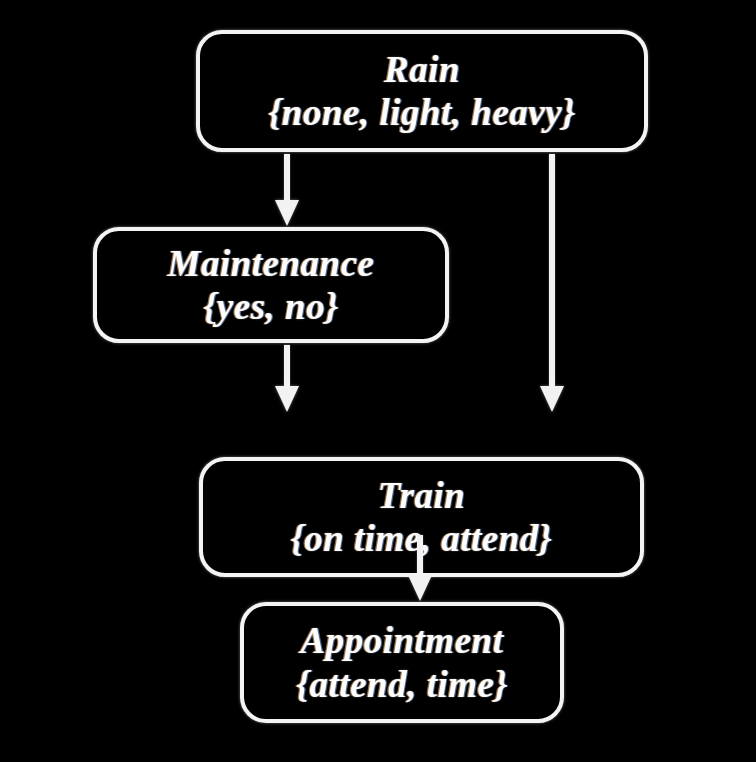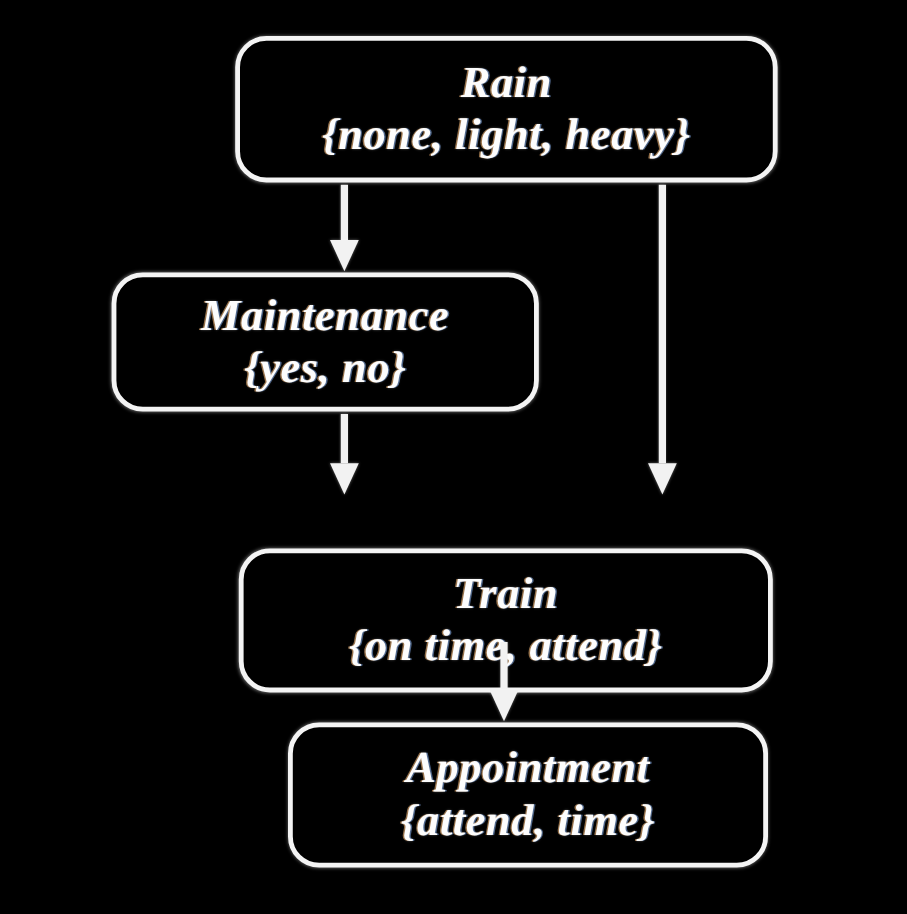--- a/index.html
+++ b/index.html
@@ -43,21 +43,21 @@
        1.2px 0 0 rgba(140,185,255,0.5),
        0 0 2px rgba(255,255,255,0.35);
   }
   .node-name   { font-size: 37px; }
   .node-states { font-size: 37px; margin-top: 2px; }
 
   
   #node-rain        { left:196px; top:30px;  width:452px; height:122px; }
   #node-maintenance { left:93px;  top:227px; width:356px; height:116px; }
   #node-train       { left:199px; top:413px; width:445px; height:120px;margin-top:44px; }
-  #node-appointment { left:240px; top:602px; width:400px; height:121px; }
+  #node-appointment { left:240px; top:602px; width:324px; height:121px; }
 
   
   .edge { position: absolute; }
   .edge .shaft {
     position: absolute;
     left: 50%;
     top: 0;
     transform: translateX(-50%);
     width: 6px;
     background: #f2f2f2;

